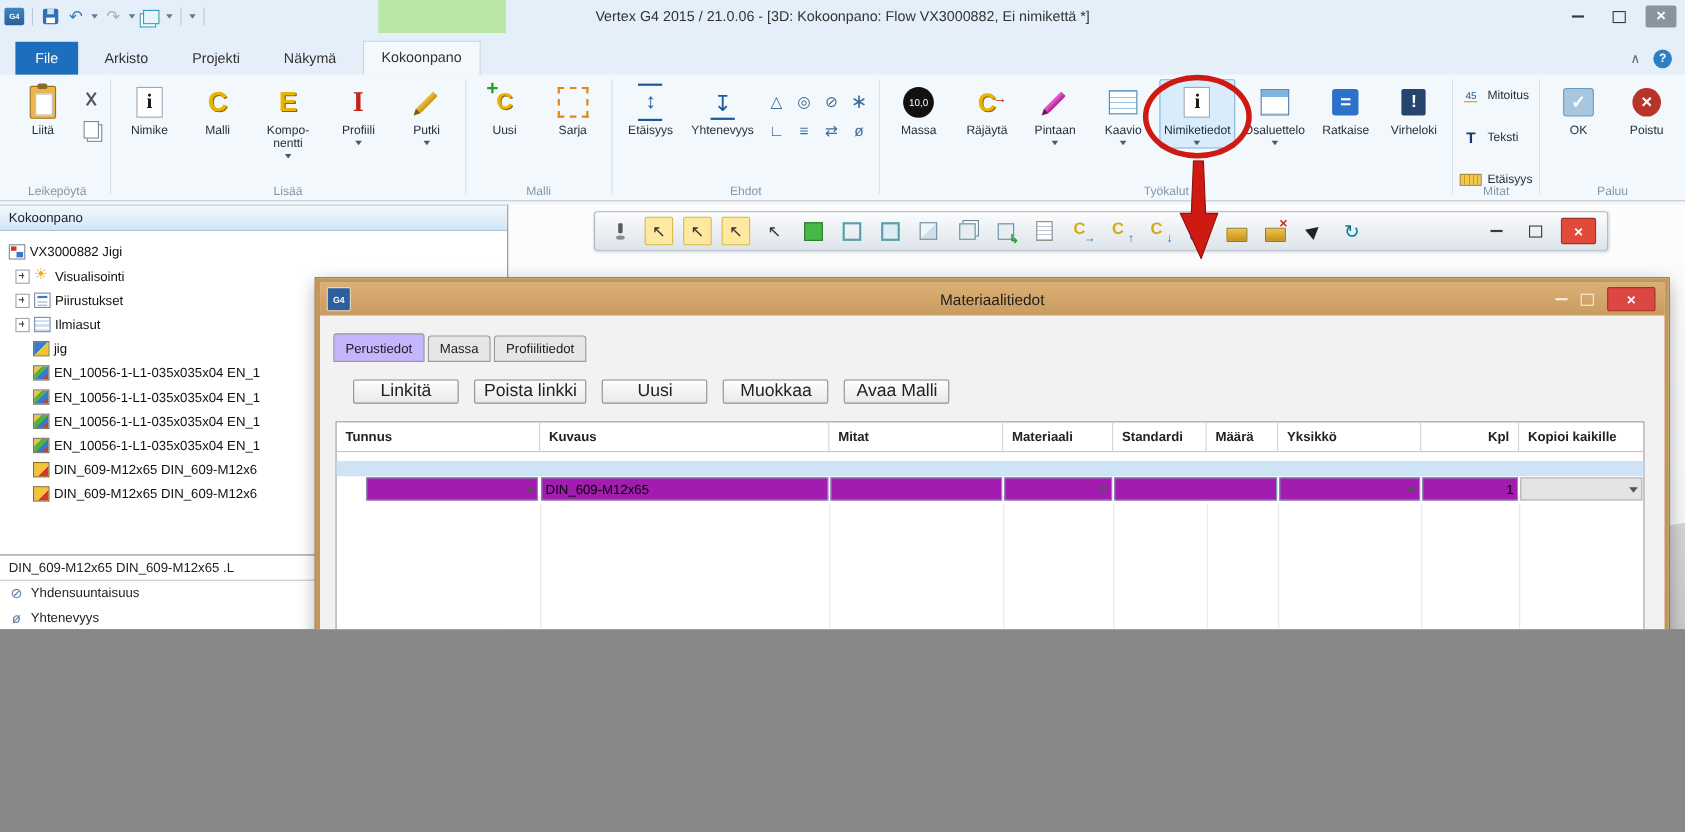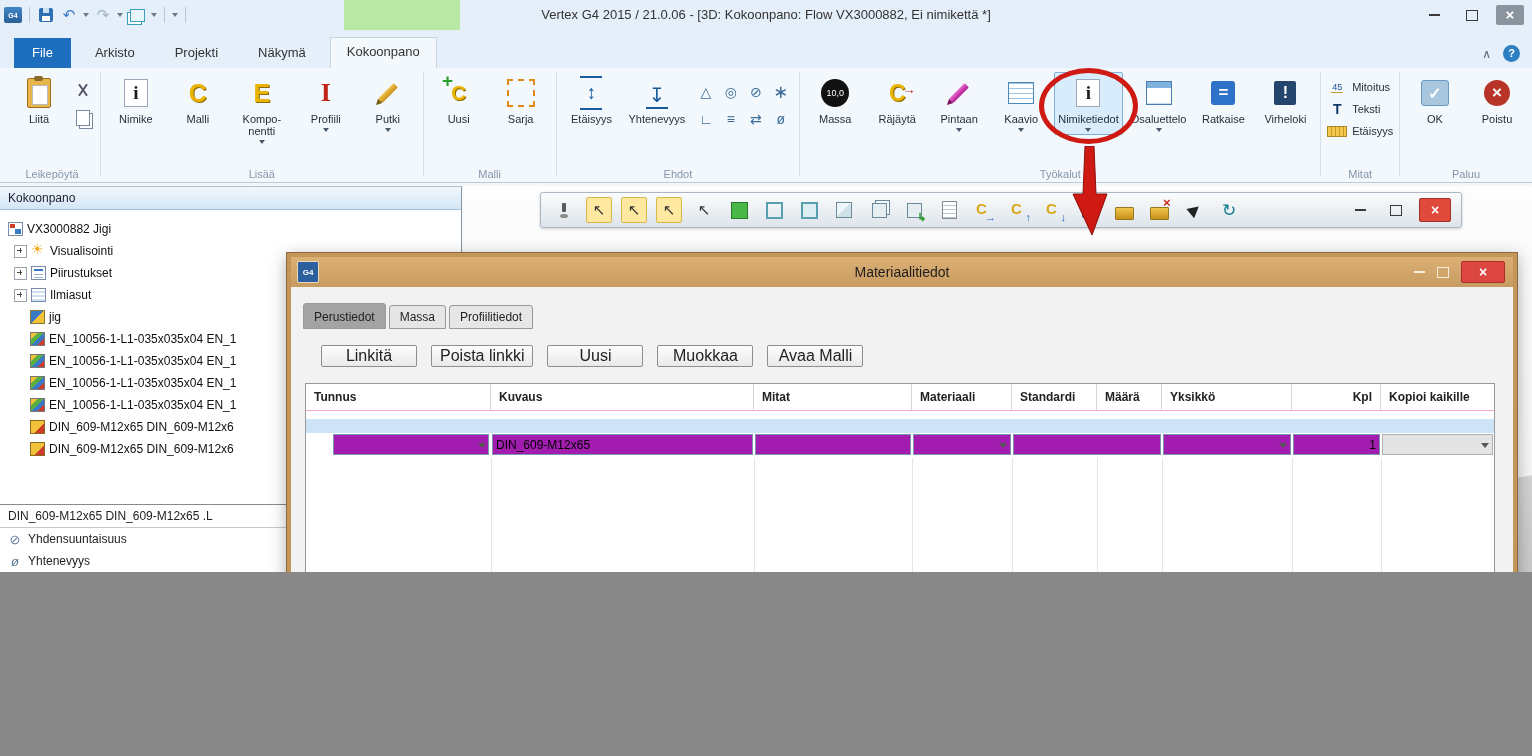--- a/index.html
+++ b/index.html
@@ -88,21 +88,21 @@
   .i-massa{width:28px;height:28px;border-radius:50%;background:#111;color:#fff;font-size:9px;display:flex;align-items:center;justify-content:center;}
   .i-raj{position:relative;}
   .i-raj::before{content:"C";font-weight:bold;font-size:23px;color:#eab400;text-shadow:1px 1px 0 #8a6a00;}
   .i-raj::after{content:"→";position:absolute;right:-10px;top:2px;color:#c22418;font-weight:bold;font-size:13px;}
   .i-kaavio{width:24px;height:20px;border:1px solid #4a88b8;background:repeating-linear-gradient(0deg,#fff 0 4px,#9ec6e4 4px 5px);}
   .i-osal{width:24px;height:22px;border:1px solid #4a7ab0;background:linear-gradient(#7fb2dd 0 6px,#fff 6px),#fff;box-shadow:inset 0 -5px 0 -4px #c8dcee,inset 0 -10px 0 -9px #c8dcee;}
   .i-ratk{width:24px;height:24px;background:#2d72c8;border-radius:3px;color:#fff;display:flex;align-items:center;justify-content:center;}
   .i-ratk::before{content:"=";font-weight:bold;font-size:17px;}
   .i-virhe{width:22px;height:24px;background:#23456e;border-radius:2px;color:#fff;display:flex;align-items:center;justify-content:center;}
   .i-virhe::before{content:"!";font-weight:bold;font-size:16px;}
-  .vcol{display:flex;flex-direction:column;gap:4px;padding-top:6px;}
+  .vcol{display:flex;flex-direction:column;gap:20px;padding-top:6px;}
   .rrow{display:flex;align-items:center;gap:5px;font-size:11px;color:#25303c;height:18px;white-space:nowrap;}
   .ic16{width:20px;display:flex;justify-content:center;align-items:center;}
   .i-mit{font-size:9px;color:#1a4f8a;border-bottom:1px solid #c29a3a;padding:0 1px;}
   .i-teksti::before{content:"T";font-weight:bold;font-size:14px;color:#143a6a;}
   .i-ruler{width:18px;height:9px;background:repeating-linear-gradient(90deg,#f3c84a 0 3px,#c89a28 3px 4px);border:1px solid #a8862a;}
   .i-ok{width:26px;height:24px;background:#a8c6de;border:1px solid #6a9ac0;border-radius:3px;color:#fff;display:flex;align-items:center;justify-content:center;}
   .i-ok::before{content:"✓";font-weight:bold;font-size:16px;}
   .i-poistu{width:26px;height:26px;background:#b83428;border-radius:50%;color:#fff;display:flex;align-items:center;justify-content:center;}
   .i-poistu::before{content:"×";font-weight:bold;font-size:17px;}
   
@@ -177,21 +177,21 @@
   .dico{width:20px;height:20px;background:#2c5f9e;color:#fff;font-size:8px;font-weight:bold;display:flex;align-items:center;justify-content:center;margin-left:6px;border-radius:2px;border:1px solid #e8d8bc;}
   .dtext{position:absolute;left:0;right:0;text-align:center;font-size:14px;color:#1e1e1e;}
   .dwin{position:absolute;right:8px;top:0;height:30px;display:flex;gap:12px;align-items:center;}
   .g-dmin{width:11px;height:2px;background:#f6eedc;}
   .g-dmax{width:10px;height:9px;border:1px solid #f6eedc;}
   .dclose{width:42px;height:20px;background:#dd4742;border:1px solid #a8302c;border-radius:2px;color:#fff;display:flex;align-items:center;justify-content:center;}
   .dclose::before{content:"×";font-weight:bold;font-size:14px;}
   .dbody{position:relative;height:calc(100% - 30px);background:#f2f2f2;}
   .dtabs{position:absolute;left:12px;top:16px;display:flex;align-items:flex-end;font-size:12px;}
   .dtab{padding:4px 10px;border:1px solid #9a9a9a;background:#e6e6e6;margin-right:3px;border-radius:3px 3px 0 0;}
-  .dtab.active{background:#a3a3a3;padding-top:6px;}
+  .dtab.active{background:#c4b5fd;padding-top:6px;}
   .dactions{position:absolute;left:30px;top:58px;display:flex;gap:14px;}
   .dbtn{min-width:96px;height:22px;border:1px solid #8e8e8e;background:linear-gradient(#fdfdfd,#e9e9e9);font-size:16px;display:flex;align-items:center;justify-content:center;border-radius:2px;padding:0 8px;box-sizing:border-box;}
   .dtable{position:absolute;left:14px;top:96px;width:1190px;height:208px;border:1px solid #9a9a9a;background:#fff;box-sizing:border-box;}
   .thead{display:flex;height:26px;border-bottom:1px solid #f9a8d4;font-size:12px;font-weight:bold;}
   .th{border-right:1px solid #d4d4d4;padding:0 8px;box-sizing:border-box;display:flex;align-items:center;height:100%;}
   .th.right{justify-content:flex-end;}
   .th:last-child{border-right:none;}
   .spacer8{height:8px;}
   .selrow{height:14px;background:#cfe3f7;}
   .erow{display:flex;height:25px;align-items:center;font-size:12px;}

